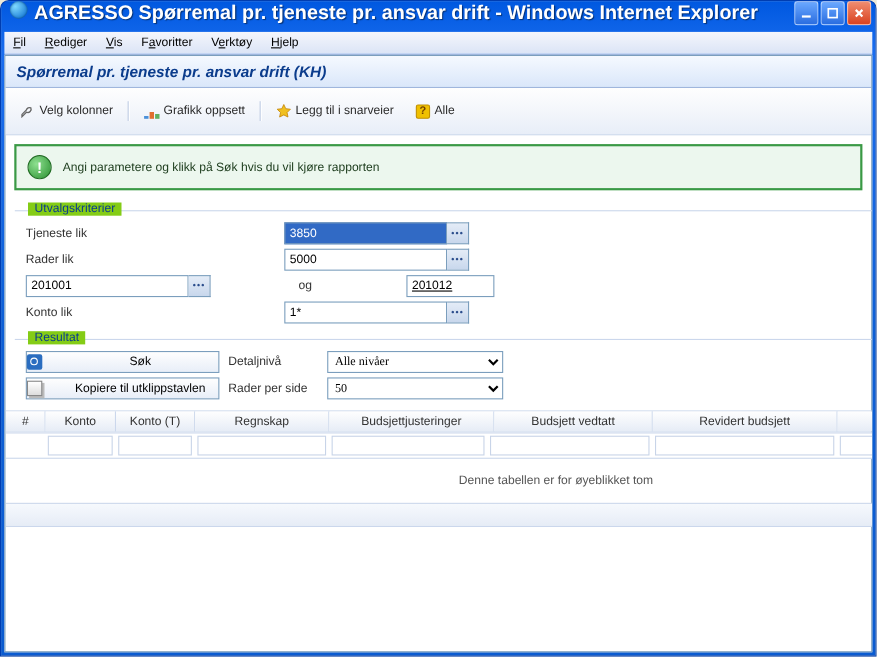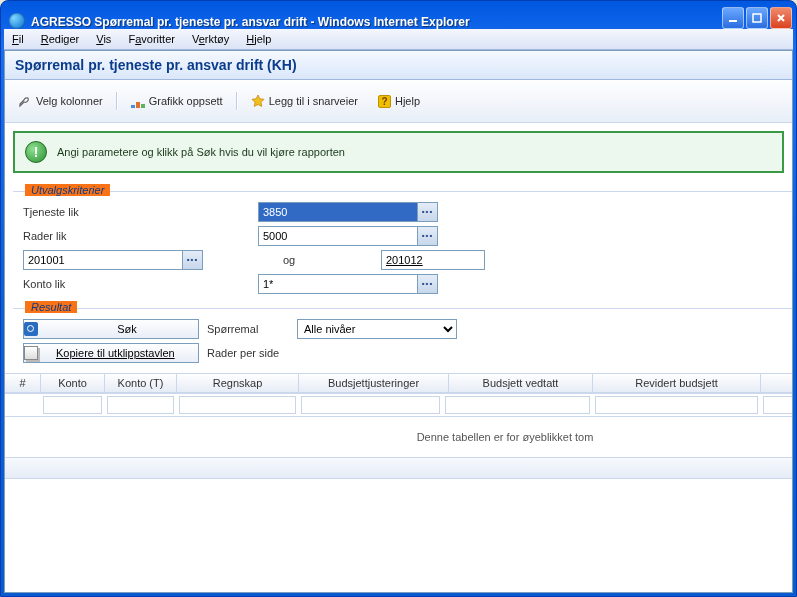--- a/index.html
+++ b/index.html
@@ -17,25 +17,25 @@
     height: 597px;
     background: linear-gradient(#0058e0, #1a6def 8%, #0d5fd6 50%, #0a5bd0);
     border: 1px solid #003db0;
     border-radius: 8px 8px 0 0;
     display: flex;
     flex-direction: column;
   }
   .titlebar {
     height: 28px;
     display: flex;
-    align-items: flex-end;
+    align-items: flex-start;
     padding: 0 4px 0 8px;
     color: #fff;
     font-weight: bold;
-    font-size: 12px;
+    font-size: 18px;
     text-shadow: 1px 1px 1px rgba(0,0,0,0.5);
   }
   .titlebar .ie-icon {
     width: 16px; height: 16px;
     margin-right: 6px;
     background: radial-gradient(circle at 30% 30%, #7fd9ff, #0066cc);
     border-radius: 50%;
     box-shadow: inset 0 0 2px #003b7a;
   }
   .titlebar .spacer { flex: 1; }
@@ -80,20 +80,21 @@
     overflow: hidden;
   }
   
   .pagehead {
     background: linear-gradient(#f5f9ff, #dae7fa);
     border-bottom: 1px solid #9fb6dd;
     padding: 6px 10px;
     color: #0b3c8c;
     font-size: 14px;
     font-weight: bold;
+    font-style: italic;
   }
   .toolbar {
     display: flex;
     align-items: center;
     background: linear-gradient(#fefefe, #e8eef8);
     border-bottom: 1px solid #cbd7ec;
     padding: 11px 6px;
     gap: 6px;
   }
   .tbtn {
@@ -167,41 +168,40 @@
   .fieldset {
     margin: 12px 8px 6px 8px;
     border-top: 1px solid #cbd7ec;
     padding-top: 8px;
     position: relative;
   }
   .fieldset .legend {
     position: absolute;
     top: -8px;
     left: 12px;
-    background: #f97316;
+    background: #84cc16;
     padding: 0 6px;
     color: #0b3c8c;
     font-size: 11px;
-    font-style: italic;
   }
   .formrow {
     display: flex;
     align-items: center;
     padding: 2px 10px;
   }
   .formrow .flabel {
     width: 235px;
     color: #333;
   }
   .input-wrap {
     display: flex;
     align-items: center;
   }
   .finput {
-    width: 160px;
+    width: 148px;
     height: 20px;
     border: 1px solid #7b9ebd;
     padding: 1px 4px;
     font-family: inherit;
     font-size: 11px;
     background: #fff;
   }
   .finput.sel {
     background: #316ac5;
     color: #fff;
@@ -264,30 +264,30 @@
     width: 5px; height: 5px;
     border: 1px solid #fff;
     border-radius: 50%;
   }
   .btn.copy .bicon {
     background: linear-gradient(#fff, #ddd);
     border: 1px solid #888;
     box-shadow: 2px 2px 0 #bbb;
   }
   .btn .btext { flex: 1; text-align: center; }
-  .btn .btext-left { flex: 1; text-align: left; text-decoration: underline; }
+  .btn .btext-left { flex: 1; text-align: center; }
   .reslabel {
     width: 82px;
     color: #333;
   }
   .fselect {
     width: 160px;
     height: 20px;
     border: 1px solid #7b9ebd;
-    font-family: Liberation Sans, sans-serif;
+    font-family: Liberation Serif, serif;
     font-size: 11px;
     background: #fff;
     padding: 0 2px;
   }
   
   .grid {
     margin: 8px 0 0 0;
   }
   .grid-head, .grid-filter {
     display: flex;
@@ -405,21 +405,21 @@
       <div class="tbtn">
         <span class="ticon star">
           <svg viewBox="0 0 14 14">
               <path d="M7 1l1.8 3.8 4.2.5-3 3 0.8 4.1L7 10.5 3.2 12.4 4 8.3 1 5.3l4.2-.5z" fill="#f0c020" stroke="#c08000" stroke-width="0.7"></path>
             </svg>
         </span>
         <span>Legg til i snarveier</span>
       </div>
       <div class="tbtn">
         <span class="ticon help">?</span>
-        <span>Hjelp</span>
+        <span>Alle</span>
       </div>
     </div>
 
     <div class="infobar">
       <div class="info-icon">!</div>
       <div>Angi parametere og klikk på Søk hvis du vil kjøre rapporten</div>
     </div>
 
     <div class="content-scroll">
       <div class="content-inner">
@@ -449,21 +449,21 @@
 
           <div class="formrow">
             <div class="input-wrap">
               <input class="finput" value="201001" style="">
               <div class="lookup-btn">
                   <span>•••</span>
                 </div>
             </div>
             <div class="og-label">og</div>
             <div class="input-wrap">
-              <input class="finput" style="width: 104px; text-decoration: underline;" value="201012">
+              <input class="finput" style="width: 80px; text-decoration: underline;" value="201012">
             </div>
           </div>
 
           <div class="formrow">
             <div class="flabel">Konto lik</div>
             <div class="input-wrap">
               <input class="finput" value="1*" style="">
               <div class="lookup-btn">
                   <span>•••</span>
                 </div>
@@ -472,32 +472,35 @@
         </div>
 
         <div class="fieldset">
           <div class="legend">Resultat</div>
 
           <div class="resrow">
             <button class="btn search">
               <span class="bicon"></span>
               <span class="btext">Søk</span>
             </button>
-            <div class="reslabel">Spørremal</div>
+            <div class="reslabel">Detaljnivå</div>
             <select class="fselect">
               <option>Alle nivåer</option>
             </select>
           </div>
 
           <div class="resrow">
             <button class="btn copy">
               <span class="bicon"></span>
               <span class="btext-left">Kopiere til utklippstavlen</span>
             </button>
             <div class="reslabel">Rader per side</div>
+            <select class="fselect">
+              <option>50</option>
+            </select>
           </div>
         </div>
 
         <div class="grid">
           <div class="grid-head">
             <div class="gh col1">#</div>
             <div class="gh col2">Konto</div>
             <div class="gh col3">Konto (T)</div>
             <div class="gh col4">Regnskap</div>
             <div class="gh col6">Budsjettjusteringer</div>

